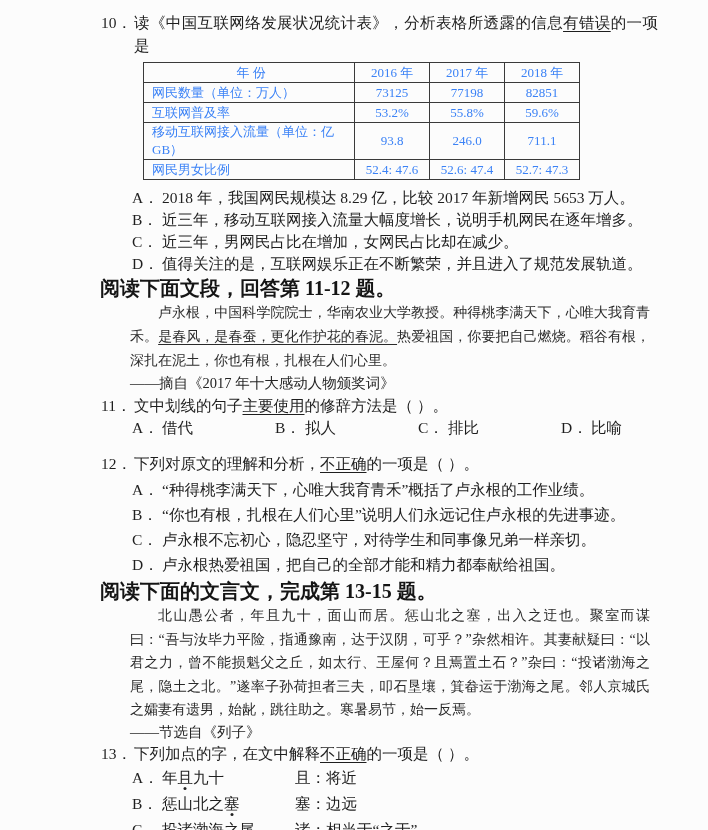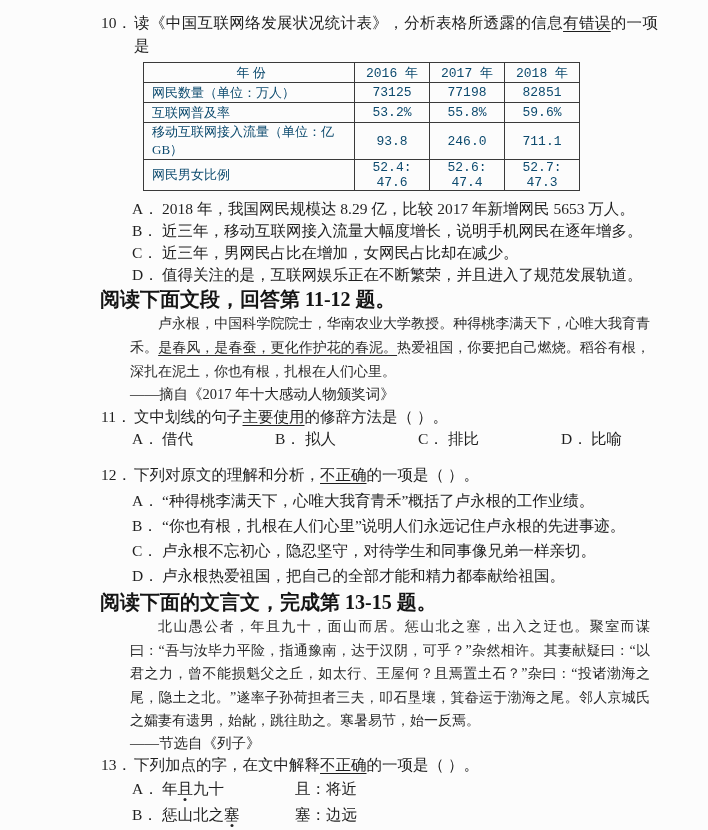--- a/index.html
+++ b/index.html
@@ -14,24 +14,24 @@
   }
   
   .q{display:flex;margin:0 58px 0 93px;font-size:15.5px;line-height:23px;}
   .qnum{flex:0 0 33px;white-space:nowrap;}
   .qbody{flex:1;text-align:justify;}
   .ul{text-decoration:underline;text-underline-offset:3px;}
 
   #q10-stem{padding-top:11px;}
 
   
-  table.stats{border-collapse:collapse;margin:5px 0 0 135px;font-size:13px;color:#0c4a6e;}
+  table.stats{border-collapse:collapse;margin:5px 0 0 135px;font-size:13px;color:#3b82f6;}
   .stats td{border:1px solid #3a3a3a;height:19px;text-align:center;padding:0 4px;}
   .stats td.lbl{text-align:left;padding-left:8px;width:198px;}
-  .stats td.val{width:66px;font-family:Liberation Mono, monospace;}
+  .stats td.val{width:66px;}
   .stats td.hdr{text-align:center;}
 
   
   .opts{margin:7px 55px 0 124px;font-size:15.5px;}
   .opt{display:flex;line-height:22px;}
   .opt .olabel{flex:0 0 30px;white-space:nowrap;}
   .opt .otext{flex:1;}
   .opts12 .opt{line-height:25px;}
 
   

